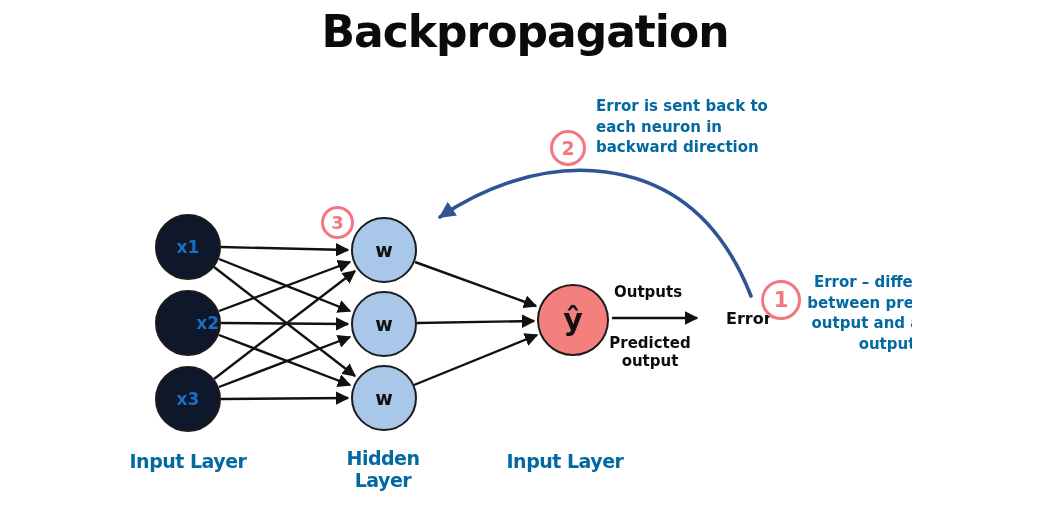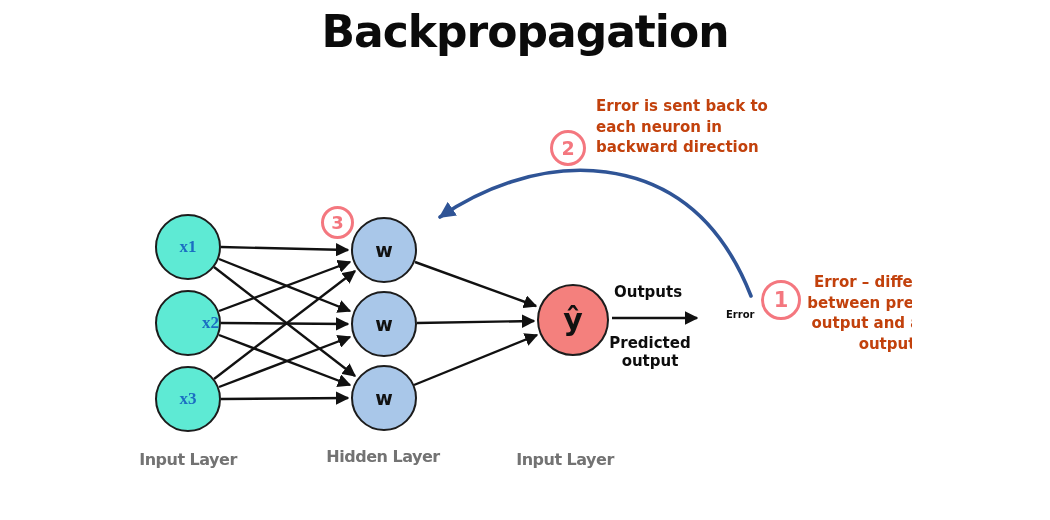--- a/index.html
+++ b/index.html
@@ -16,34 +16,34 @@
     font-size:44px;font-weight:700;color:#0b0b0b;
     letter-spacing:-1px;
   }
   svg.wires{position:absolute;left:0;top:0;pointer-events:none;}
   .node{
     position:absolute;border-radius:50%;
     display:flex;align-items:center;justify-content:center;
     border:2px solid #1c1c1c;
     box-sizing:border-box;
   }
-  .node-input{width:66px;height:66px;background:#5eead4;font-family:Liberation Serif, serif;}
+  .node-input{width:66px;height:66px;background:#0f172a;}
   .node-hidden{width:66px;height:66px;background:#a9c7e9;}
   .node-output{width:72px;height:72px;background:#f4807d;}
   .node-input .lbl{color:#1b6ec2;font-size:17px;font-weight:700;}
   .node-hidden .lbl{color:#111;font-size:19px;font-weight:700;}
   .node-output .lbl{color:#111;font-size:30px;font-weight:700;line-height:1;}
   .layer-label{
     position:absolute;
-    font-size:16px;font-weight:700;color:#737373;
+    font-size:19px;font-weight:700;color:#0369a1;
     text-align:center;letter-spacing:-0.5px;
   }
   .hand{
     position:absolute;
-    font-size:15px;font-weight:600;color:#c2410c;
+    font-size:15px;font-weight:600;color:#0369a1;
     line-height:1.38;
   }
   .badge{
     position:absolute;border-radius:50%;
     border:3px solid #f4777f;color:#f4777f;
     display:flex;align-items:center;justify-content:center;
     font-weight:700;background:transparent;
     box-sizing:border-box;
   }
   .b1{left:761px;top:280px;width:40px;height:40px;font-size:21px;}
@@ -114,21 +114,21 @@
   <div class="node node-output" style="left:537px;top:284px;">
     <span class="lbl">ŷ</span>
   </div>
 
   <div class="layer-label" style="left:123px;top:450px;width:130px;">Input Layer</div>
   <div class="layer-label" style="left:318px;top:447px;width:130px;">Hidden Layer</div>
   <div class="layer-label" style="left:500px;top:450px;width:130px;">Input Layer</div>
 
   <div class="flow-label" style="left:614px;top:283px;text-align:right;">Outputs</div>
   <div class="flow-label" style="left:605px;top:334px;width:90px;text-align:center;">Predicted output</div>
-  <div class="flow-label" style="left:726px;top:309px;font-size:10px;">Error</div>
+  <div class="flow-label" style="left:726px;top:309px;font-size:16px;">Error</div>
 
   <div class="badge b1">
     <span>1</span>
   </div>
   <div class="badge b2">
     <span>2</span>
   </div>
   <div class="badge b3">
     <span>3</span>
   </div>

